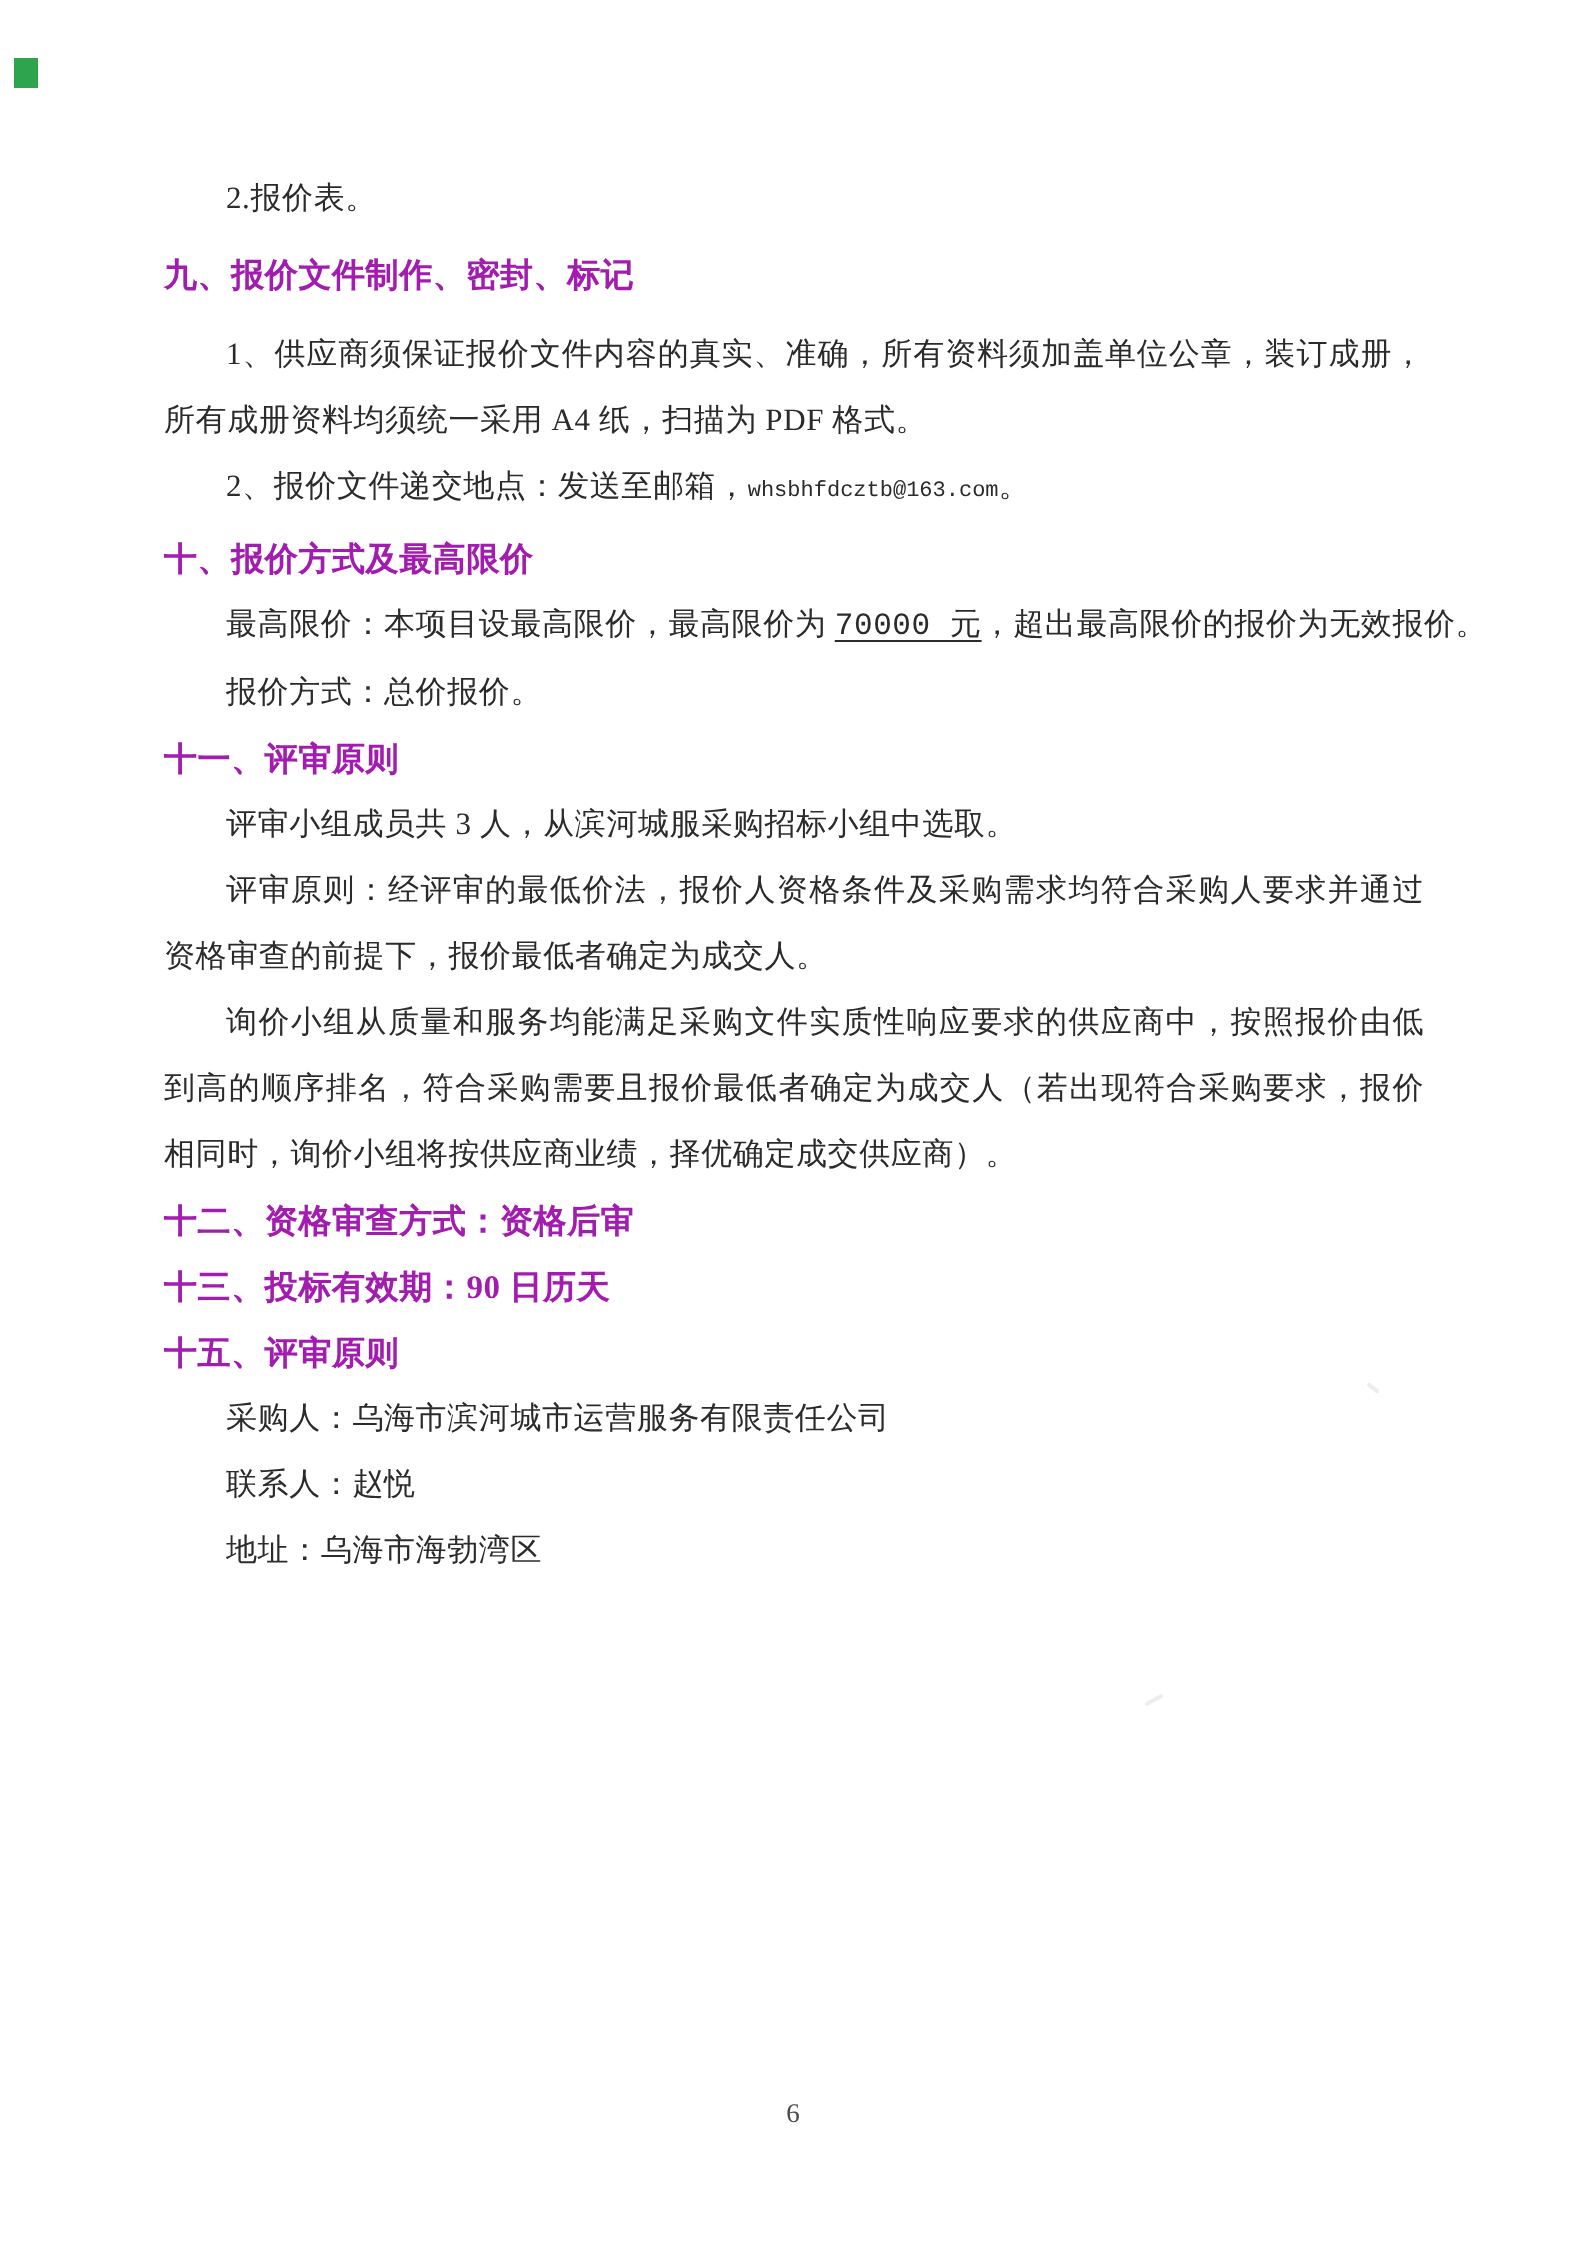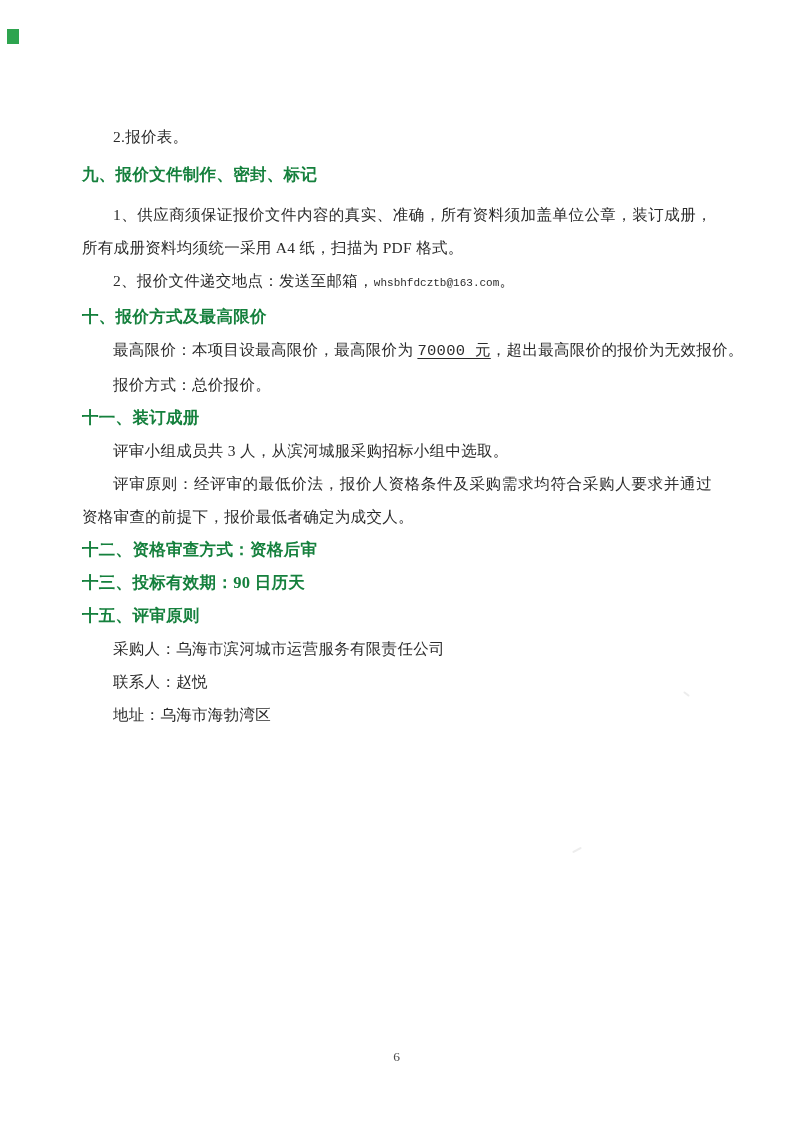--- a/index.html
+++ b/index.html
@@ -20,32 +20,31 @@
     position: absolute;
     top: 0;
     left: 0;
     box-sizing: border-box;
     width: 793px;
     padding: 83px 81px 0 82px;
     font-size: 15.5px;
     line-height: 33px;
     text-align: justify;
     letter-spacing: 0.3px;
-    margin-top: 37px;
   }
   .para {
     margin: 0;
     text-indent: 2em;
   }
   .heading {
     margin: 0;
     font-size: 16.5px;
     font-weight: bold;
     text-indent: 0;
-    color: #15803d;
+    color: #a21caf;
   }
   .sp-above-sm { margin-top: 5px; }
   .sp-above-md { margin-top: 7px; }
   .oneline { white-space: nowrap; }
   .underlined {
     text-decoration: underline;
     text-underline-offset: 3px;
     font-family: Liberation Mono, monospace;
   }
   .mono {
@@ -94,26 +93,27 @@
     <p class="para sp-above-md">1、供应商须保证报价文件内容的真实、准确，所有资料须加盖单位公章，装订成册，所有成册资料均须统一采用 A4 纸，扫描为 PDF 格式。</p>
 
     <p class="para"><span>2、报价文件递交地点：发送至邮箱，</span><span class="mono">whsbhfdcztb@163.com</span><span>。</span></p>
 
     <p class="heading">十、报价方式及最高限价</p>
 
     <p class="para oneline"><span>最高限价：本项目设最高限价，最高限价为 </span><span class="underlined">70000 元</span><span>，超出最高限价的报价为无效报价。</span></p>
 
     <p class="para">报价方式：总价报价。</p>
 
-    <p class="heading">十一、装订成册</p>
+    <p class="heading">十一、评审原则</p>
 
     <p class="para">评审小组成员共 3 人，从滨河城服采购招标小组中选取。</p>
 
     <p class="para">评审原则：经评审的最低价法，报价人资格条件及采购需求均符合采购人要求并通过资格审查的前提下，报价最低者确定为成交人。</p>
 
+    <p class="para">询价小组从质量和服务均能满足采购文件实质性响应要求的供应商中，按照报价由低到高的顺序排名，符合采购需要且报价最低者确定为成交人（若出现符合采购要求，报价相同时，询价小组将按供应商业绩，择优确定成交供应商）。</p>
 
     <p class="heading">十二、资格审查方式：资格后审</p>
 
     <p class="heading">十三、投标有效期：90 日历天</p>
 
 
     <p class="heading">十五、评审原则</p>
 
     <p class="para">采购人：乌海市滨河城市运营服务有限责任公司</p>
 

